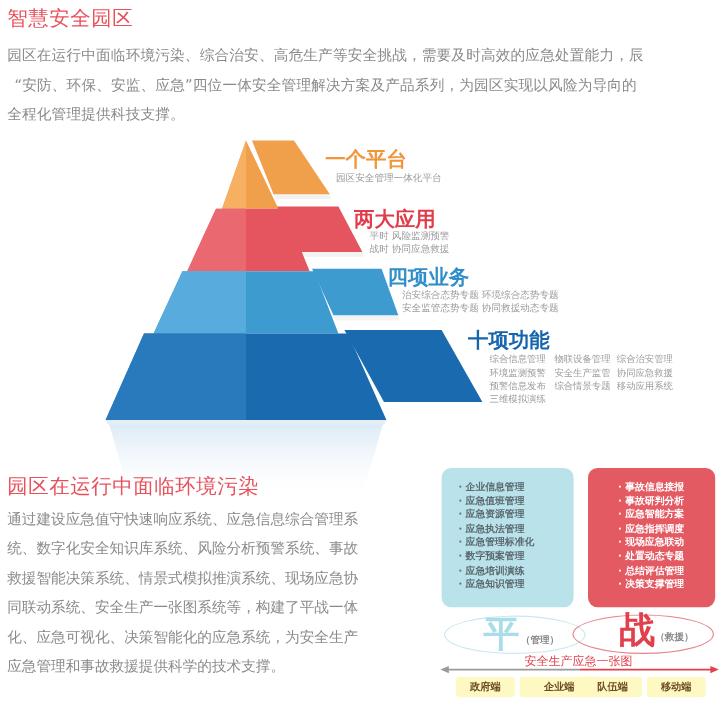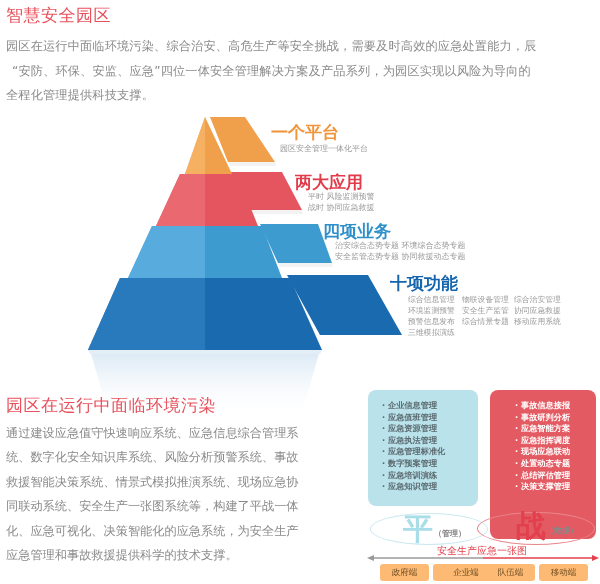--- a/index.html
+++ b/index.html
@@ -15,27 +15,27 @@
   .tier-sub { font-size:8px; color:#9a9a9a; line-height:11px; white-space:nowrap; }
   .tier-grid { display:grid; grid-template-columns:54px 52px 54px; font-size:7.8px; color:#9a9a9a; line-height:11px; white-space:nowrap; }
   .body2 { left:6px; top:421px; width:356px; font-size:12.2px; line-height:24.4px; color:#8a8a8a; }
   .body2 p { margin:0; white-space:nowrap; }
   .panel { border-radius:8px; padding-top:10px; box-sizing:border-box; }
   .panel ul { list-style:none; margin:0; padding:0; }
   .panel li { font-size:8.2px; font-weight:bold; line-height:11.6px; white-space:nowrap; }
   .panel-left { left:368px; top:390px; width:110px; height:116px; background:#b9e2ea; }
   .panel-left ul { padding-left:14px; }
   .panel-left li { color:#5c6a70; }
-  .panel-right { left:490px; top:390px; width:106px; height:149px; background:#e45a62; }
+  .panel-right { left:490px; top:390px; width:106px; height:116px; background:#e45a62; }
   .panel-right ul { padding-left:25px; }
   .panel-right li { color:#ffffff; }
   .ellipse { border-radius:50%; box-sizing:border-box; }
   .big-ch { font-weight:bold; font-size:30px; line-height:30px; }
   .small-ch { font-size:8px; color:#888; white-space:nowrap;font-weight:bold; }
-  .btn { height:17px; background:#fdba74; border-radius:3px; color:#6b4a1f; font-size:8.5px; font-weight:normal;
+  .btn { height:17px; background:#fef9c3; border-radius:3px; color:#6b4a1f; font-size:8.5px; font-weight:bold;
          display:flex; align-items:center; justify-content:center; white-space:nowrap; cursor:pointer; }
 </style>
 </head>
 <body>
 
 <div class="abs title-red" style="left:6px; top:4px;">智慧安全园区</div>
 <div class="abs intro">
   <p>园区在运行中面临环境污染、综合治安、高危生产等安全挑战，需要及时高效的应急处置能力，辰</p>
   <p style="padding-left:6px;">“安防、环保、安监、应急”四位一体安全管理解决方案及产品系列，为园区实现以风险为导向的</p>
   <p>全程化管理提供科技支撑。</p>

